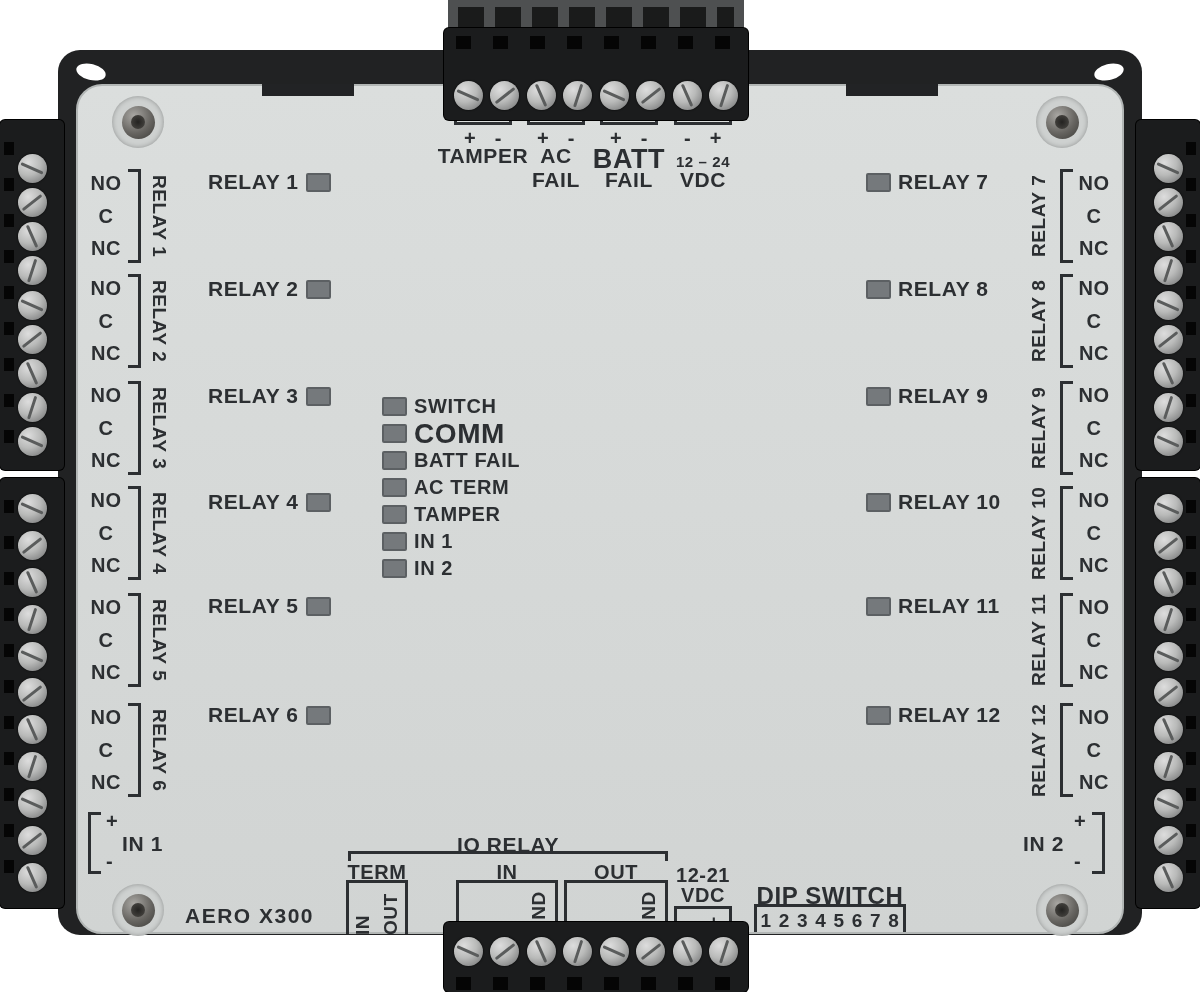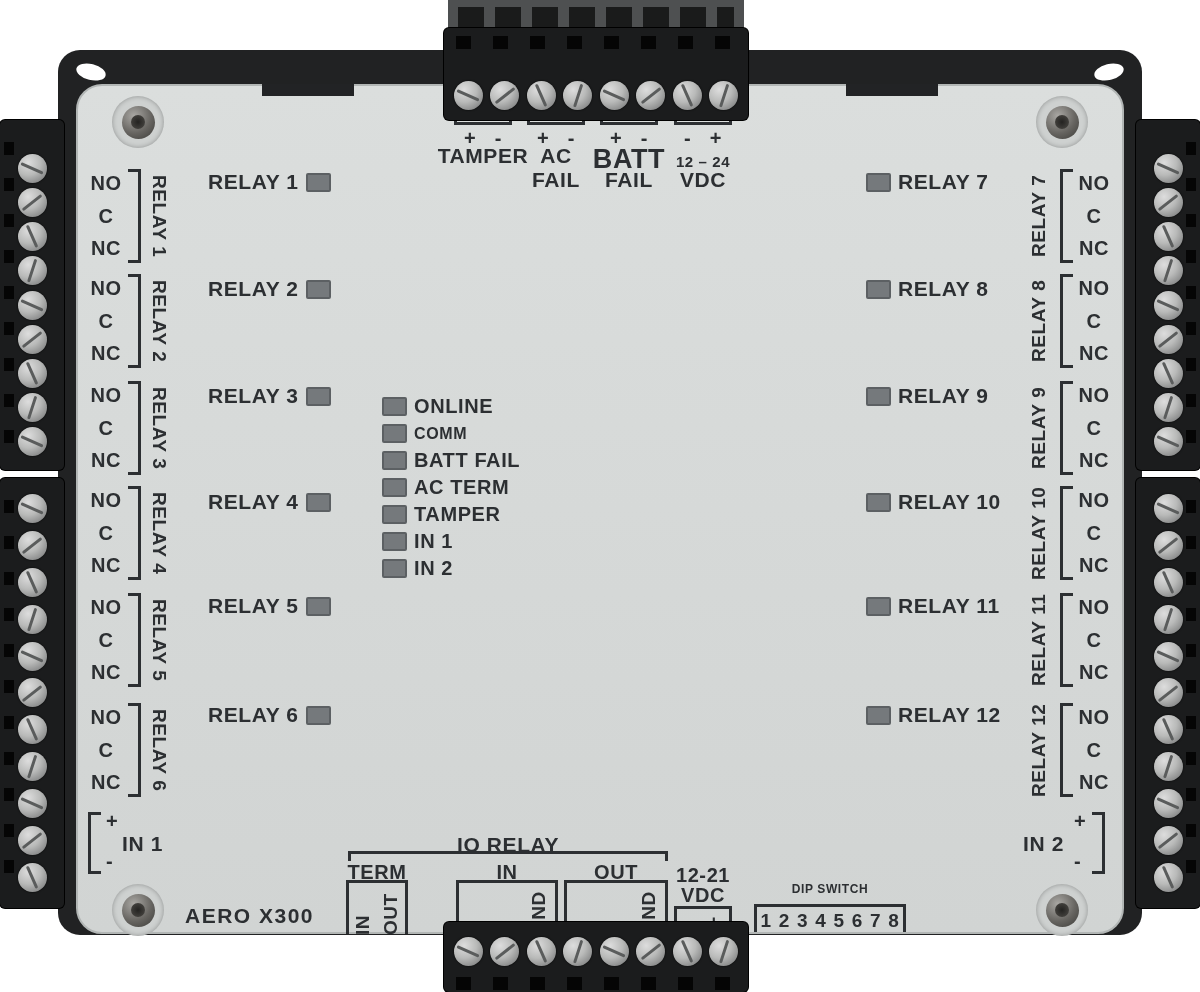--- a/index.html
+++ b/index.html
@@ -285,23 +285,23 @@
     </div>
   <div class="abs ledrow t" style="left:866px;top:702px">
     <span class="led"></span>
       <span>RELAY 12</span>
     </div>
 
 
   <div class="abs" style="left:382px;top:393px">
     <div class="ledrow t" style="height:27px;font-size:20px">
         <span class="led"></span>
-        <span>ONLINE</span>
-      </div>
-    <div class="ledrow t" style="height:27px;font-size:16px">
+        <span>SWITCH</span>
+      </div>
+    <div class="ledrow t" style="height:27px;font-size:28px">
         <span class="led"></span>
         <span>COMM</span>
       </div>
     <div class="ledrow t" style="height:27px;font-size:20px">
         <span class="led"></span>
         <span>BATT FAIL</span>
       </div>
     <div class="ledrow t" style="height:27px;font-size:20px">
         <span class="led"></span>
         <span>AC TERM</span>
@@ -356,21 +356,21 @@
     <span class="vpin">GND</span>
   </div>
 
   <div class="abs t ctr" style="left:672px;top:864px;width:62px;font-size:20px">12-21</div>
   <div class="abs t ctr" style="left:672px;top:884px;width:62px;font-size:20px">VDC</div>
   <div class="abs pinrow t br-down" style="left:674px;top:906px;width:58px;height:28px">
     <span>-</span>
     <span>+</span>
   </div>
 
-  <div class="abs t ctr" style="left:752px;top:882px;width:156px;font-size:12px">DIP SWITCH</div>
+  <div class="abs t ctr" style="left:752px;top:882px;width:156px;font-size:24px">DIP SWITCH</div>
   <div class="abs diprow t br-down" style="left:754px;top:904px;width:152px;height:28px">
     <span>1</span>
     <span>2</span>
     <span>3</span>
     <span>4</span>
     <span>5</span>
     <span>6</span>
     <span>7</span>
     <span>8</span>
   </div>

